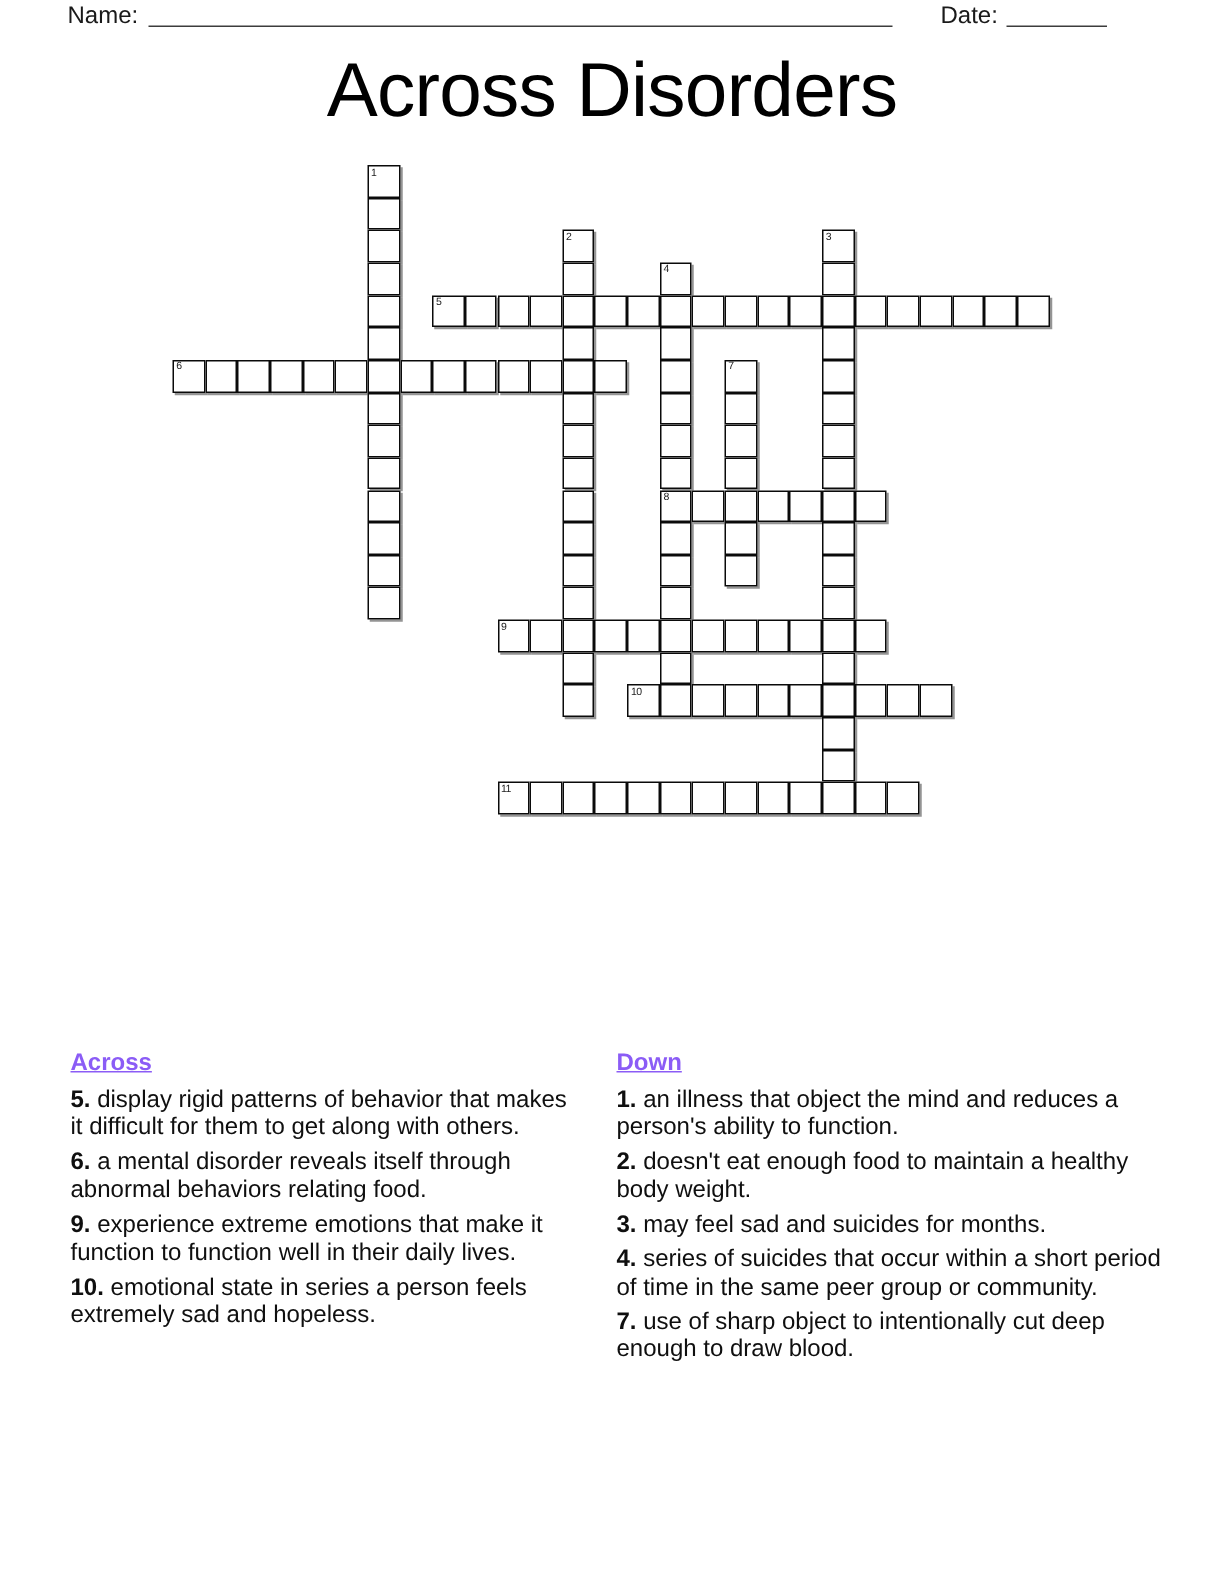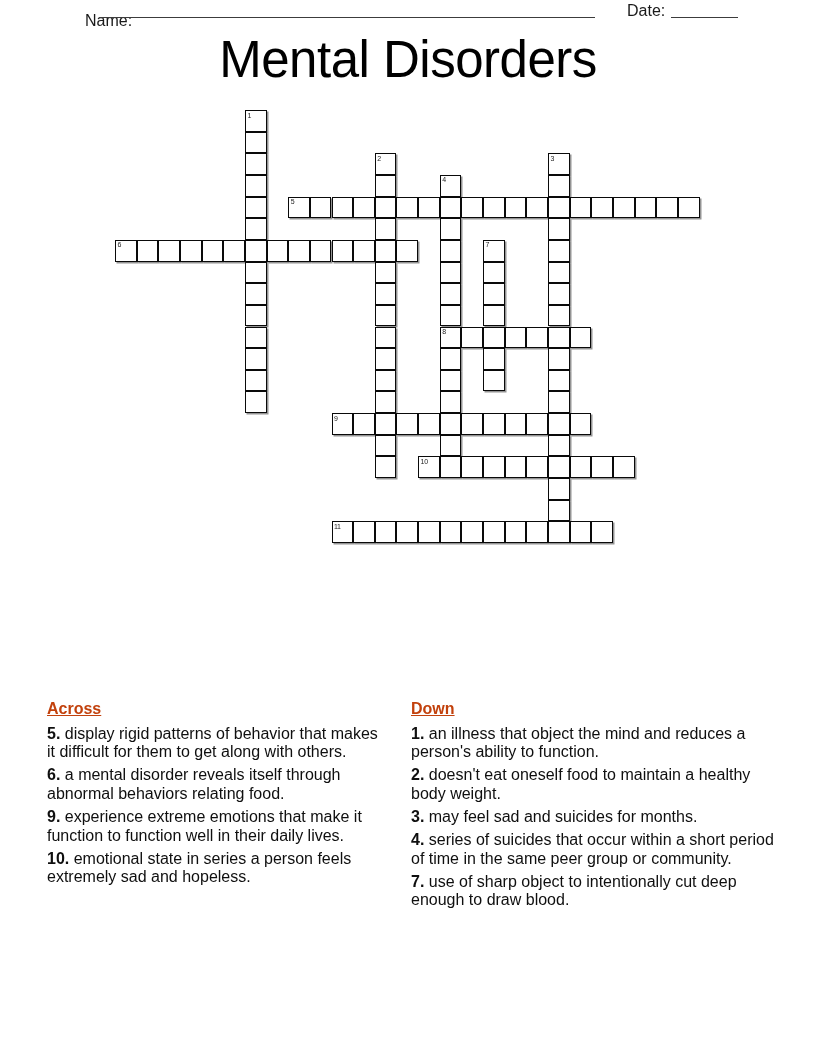--- a/index.html
+++ b/index.html
@@ -7,21 +7,21 @@
     position: relative;
     width: 816px;
     height: 1056px;
     background: #ffffff;
     font-family: "Liberation Sans", sans-serif;
     color: #000;
     overflow: hidden;
   }
   
   .hdr-label { position: absolute; font-size: 16px; color: #1a1a1a; }
-  .name-label { left: 45px; top: 12px; margin-left: 40px; }
+  .name-label { left: 45px; top: 2px; }
   .date-label { left: 627px; top: 2px; }
   .blank-line { position: absolute; height: 0; border-bottom: 1.5px solid #3c3c3c; }
   .name-line { left: 99px; top: 17px; width: 496px; }
   .date-line { left: 671px; top: 17px; width: 67px; }
   
   .title {
     position: absolute;
     left: 0; right: 0; top: 33px;
     text-align: center;
     font-size: 51px;
@@ -52,41 +52,41 @@
   
   .clues { position: absolute; top: 700px; }
   .clues-across { left: 47px; width: 336px; }
   .clues-down { left: 411px; width: 365px; }
   .clues h2 {
     font-size: 16px;
     font-weight: bold;
     text-decoration: underline;
     margin: 0 0 6px 0;
     line-height: 18.6px;
-    color: #c2410c;
+    color: #8b5cf6;
   }
   .clue {
     margin: 0 0 4.5px 0;
     font-size: 16px;
     line-height: 18.6px;
     color: #0f0f0f;
   }
   .clue b { font-weight: bold; }
 </style>
 </head>
 <body>
 
 <div class="page">
 
   <span class="hdr-label name-label">Name:</span>
   <div class="blank-line name-line"></div>
   <span class="hdr-label date-label">Date:</span>
   <div class="blank-line date-line"></div>
 
-  <h1 class="title">Mental Disorders</h1>
+  <h1 class="title">Across Disorders</h1>
 
   <div class="grid">
       <div class="cell" style="left: 129.9px; top: 0px;">
         <span class="cellnum">1</span>
       </div>
       <div class="cell" style="left: 129.9px; top: 21.65px;"></div>
       <div class="cell" style="left: 129.9px; top: 43.3px;"></div>
       <div class="cell" style="left: 259.8px; top: 43.3px;">
         <span class="cellnum">2</span>
       </div>
@@ -242,20 +242,20 @@
         <p class="clue"><b>6.</b><span> a mental disorder reveals itself through abnormal behaviors relating food.</span></p>
         <p class="clue"><b>9.</b><span> experience extreme emotions that make it function to function well in their daily lives.</span></p>
         <p class="clue"><b>10.</b><span> emotional state in series a person feels extremely sad and hopeless.</span></p>
       </div>
   </div>
 
   <div class="clues clues-down">
     <h2>Down</h2>
     <div>
         <p class="clue"><b>1.</b><span> an illness that object the mind and reduces a person's ability to function.</span></p>
-        <p class="clue"><b>2.</b><span> doesn't eat oneself food to maintain a healthy body weight.</span></p>
+        <p class="clue"><b>2.</b><span> doesn't eat enough food to maintain a healthy body weight.</span></p>
         <p class="clue"><b>3.</b><span> may feel sad and suicides for months.</span></p>
         <p class="clue"><b>4.</b><span> series of suicides that occur within a short period of time in the same peer group or community.</span></p>
         <p class="clue"><b>7.</b><span> use of sharp object to intentionally cut deep enough to draw blood.</span></p>
       </div>
   </div>
 
 </div>
 
 </body></html>

